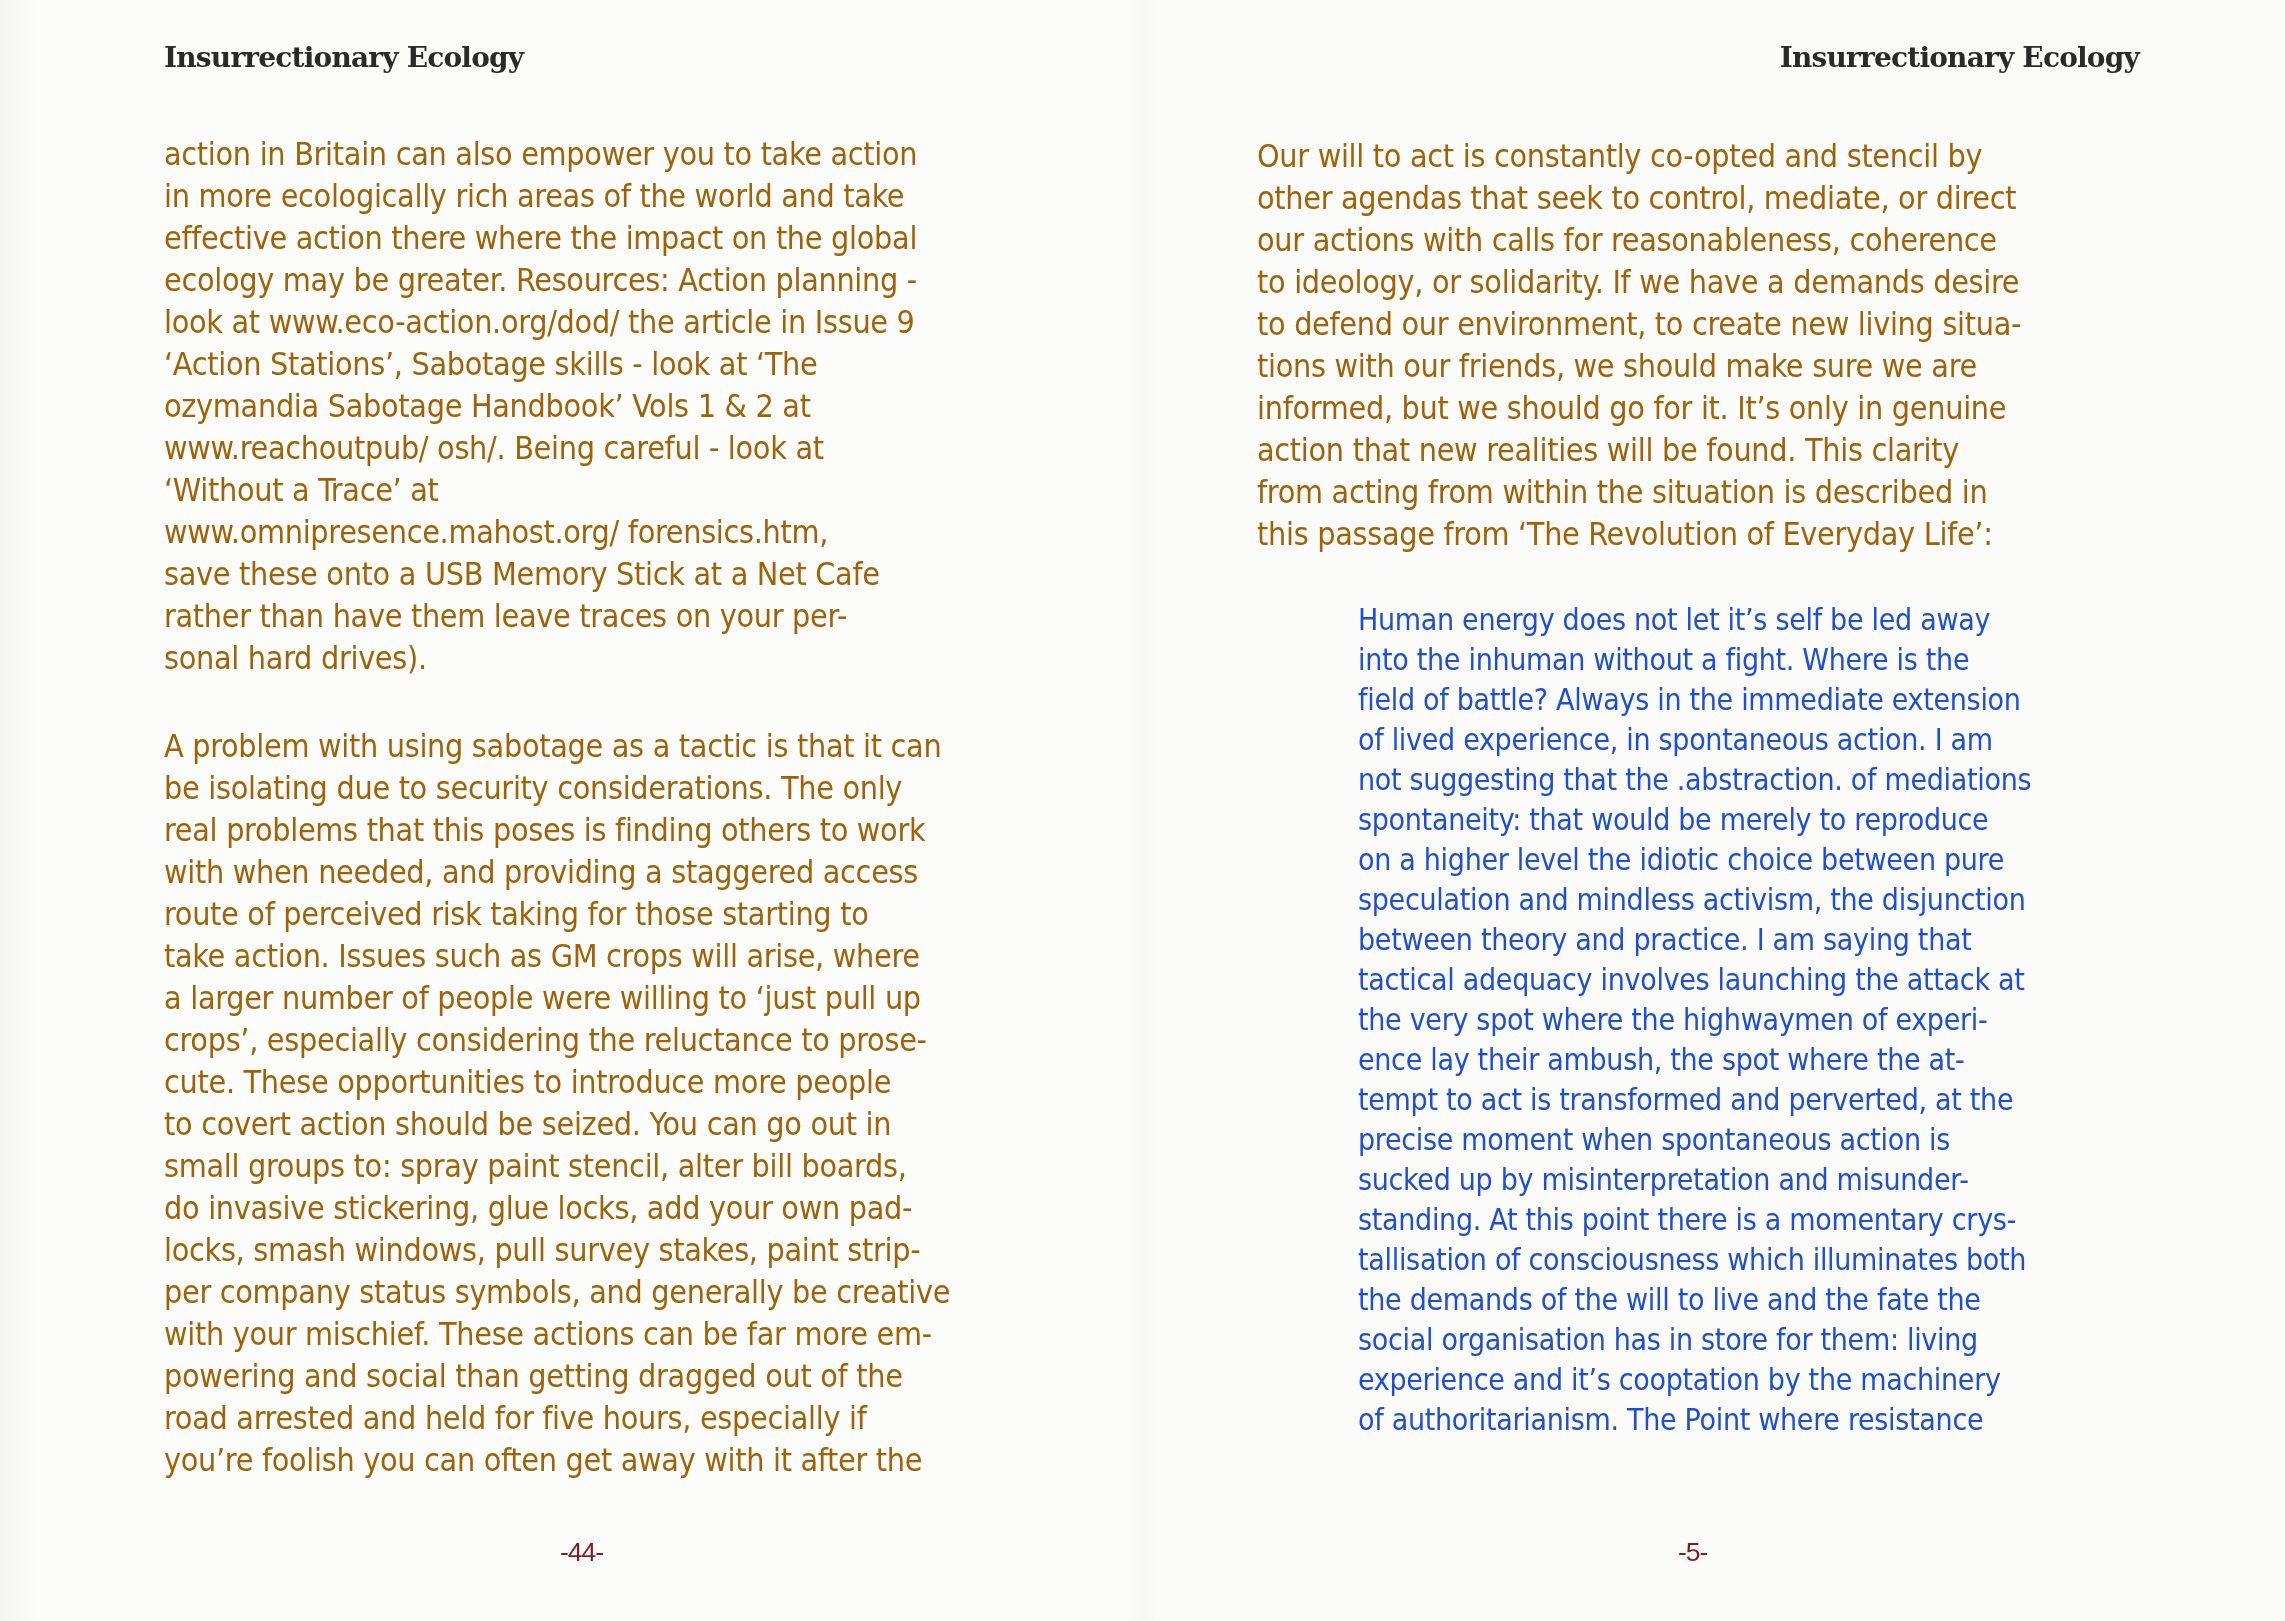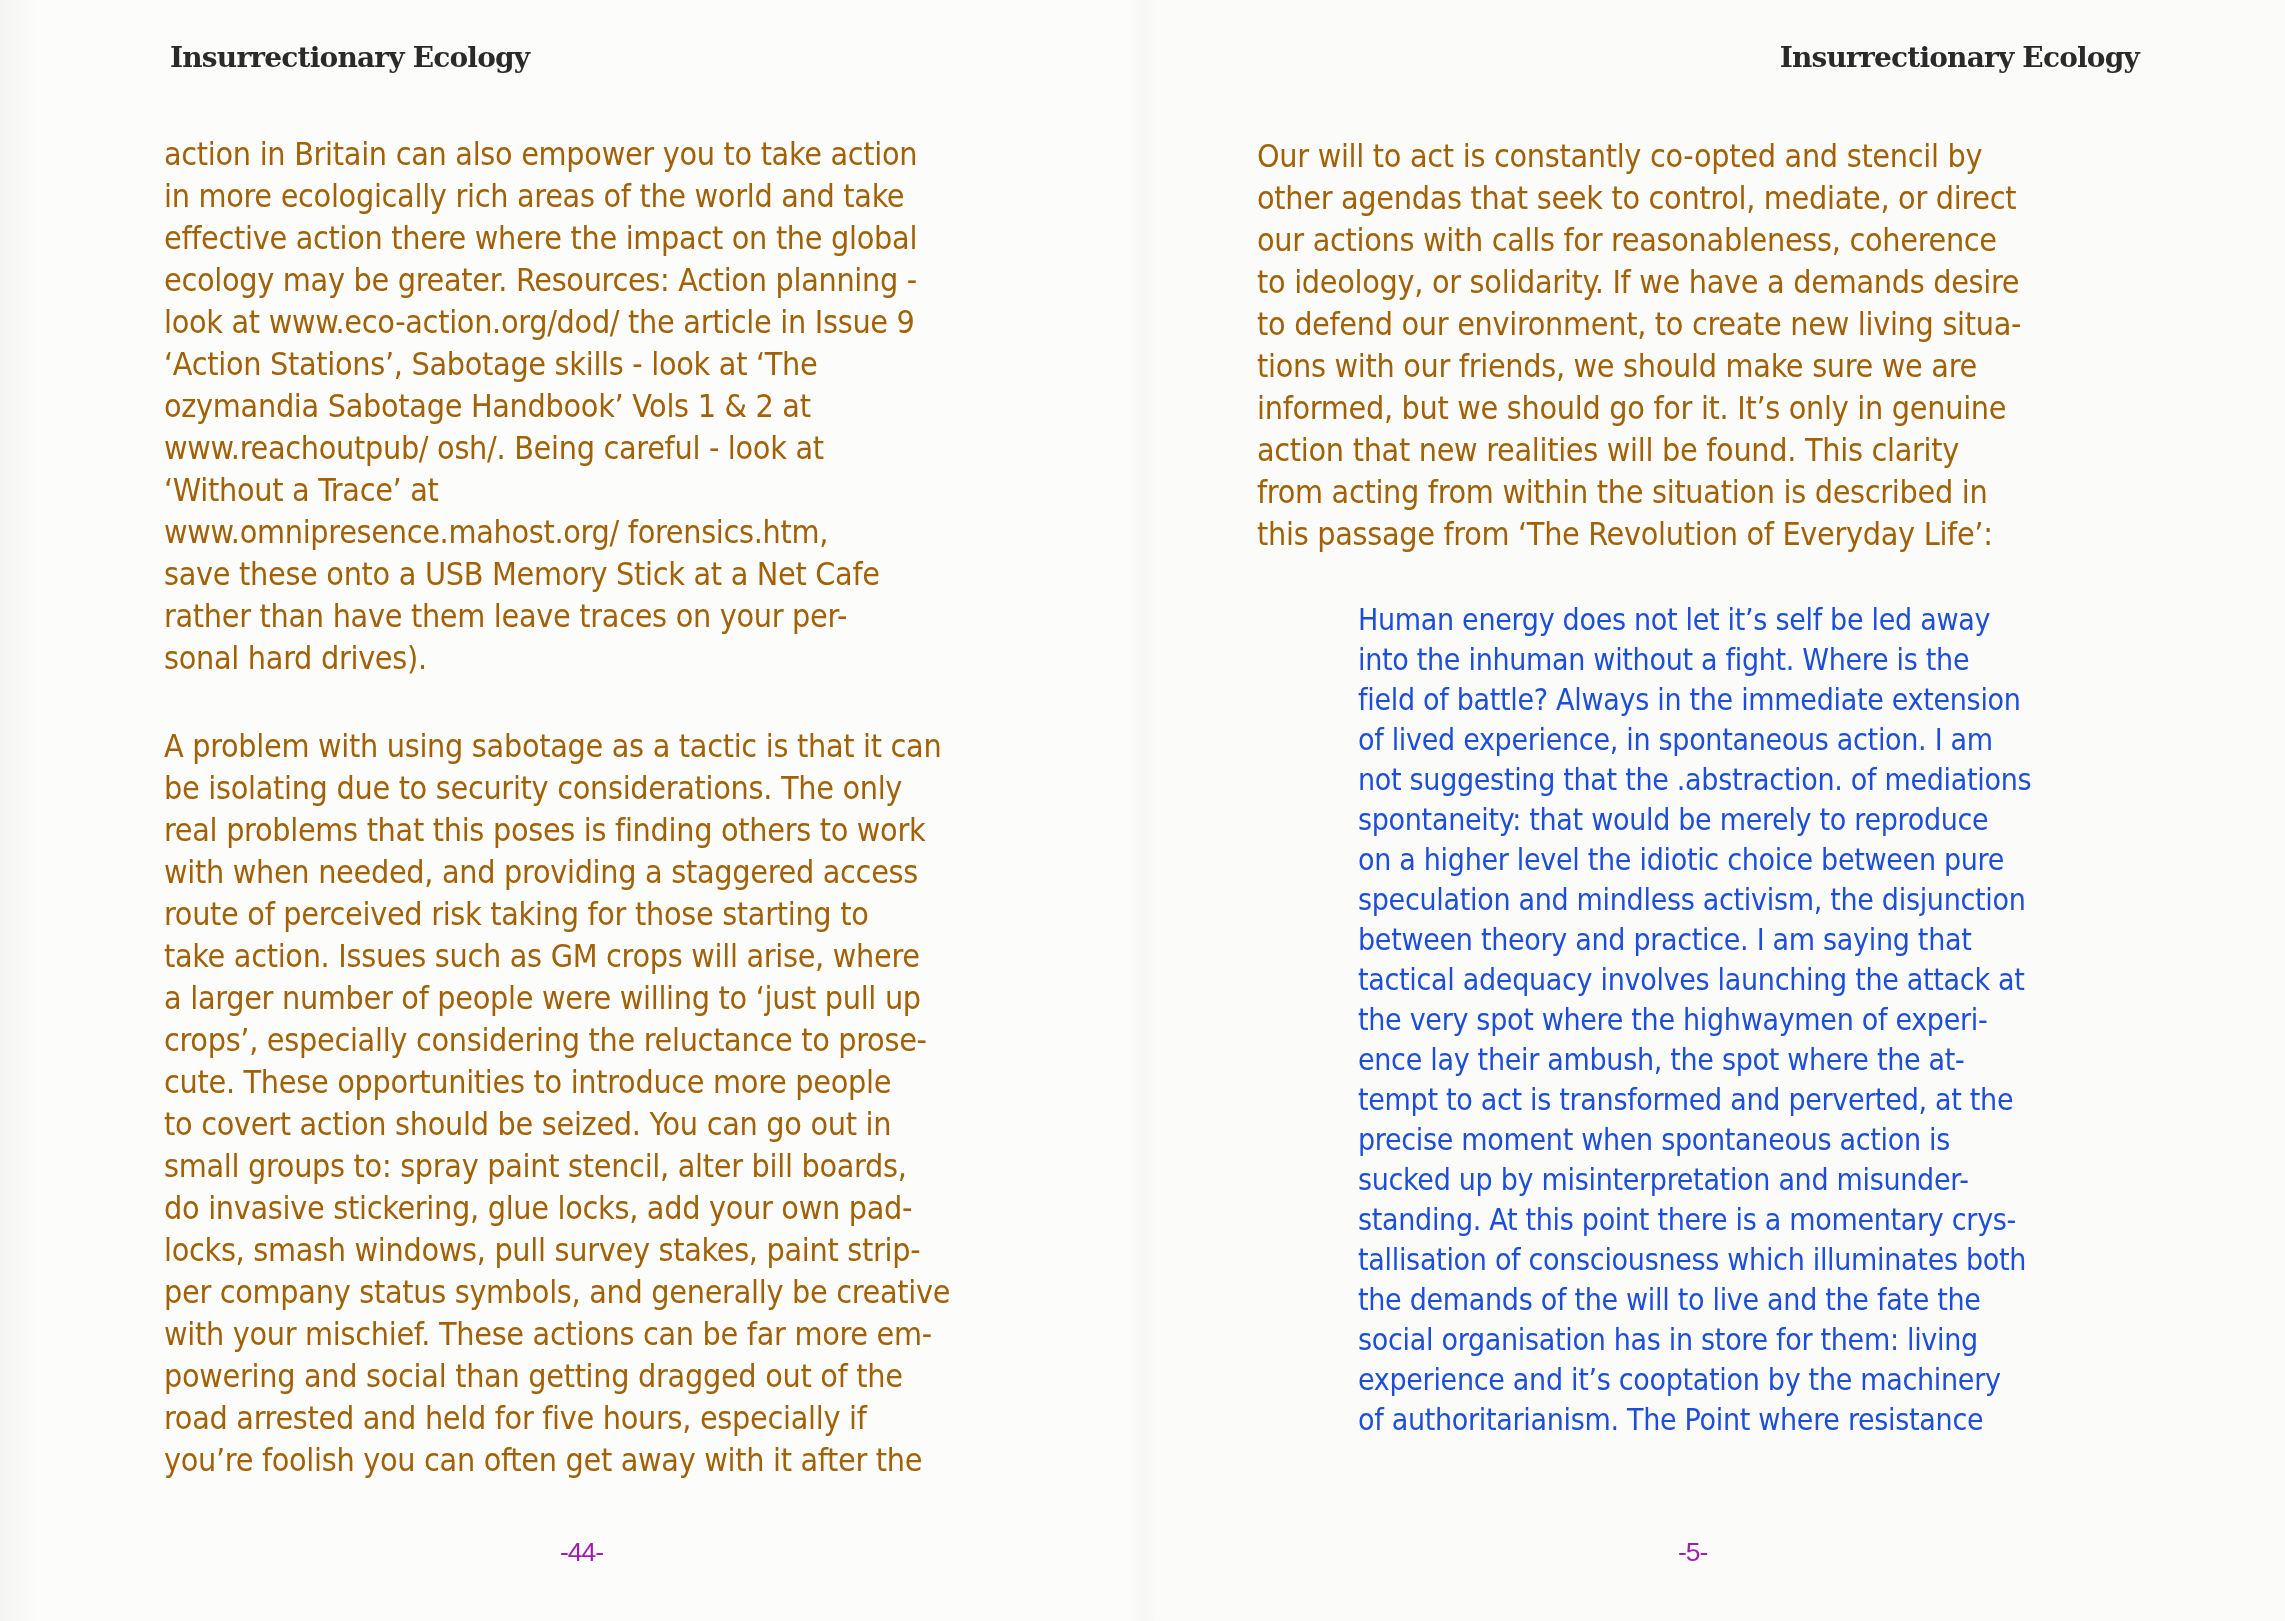--- a/index.html
+++ b/index.html
@@ -9,21 +9,20 @@
     color: #262626;
   }
   .page { position: absolute; top: 0; height: 1621px; }
   .page-left { left: 0; width: 1143px; background: #fcfcfb; }
   .page-right { left: 1143px; width: 1143px; background: #f8f8f7; }
   .running-head {
     position: absolute; top: 41px;
     font-family: "DejaVu Serif", serif; font-weight: bold;
     font-size: 28px; letter-spacing: -0.8px; color: #2a2a2a;
     white-space: nowrap;
-    margin-left: 6px;
   }
   .head-left { left: 164px; }
   .head-right { right: 147px; }
   .body-text {
     position: absolute;
     font-family: "DejaVu Sans Condensed", "DejaVu Sans", sans-serif;
     font-size: 32px; line-height: 42px; color: #a16207;
     letter-spacing: -0.3px;
     margin: 0;
   }
@@ -32,21 +31,21 @@
   .left-p2 { left: 164px; top: 725px; }
   .right-p1 { left: 1257px; top: 135px; }
   .quote {
     position: absolute; left: 1358px; top: 600px;
     font-family: "DejaVu Sans Condensed", "DejaVu Sans", sans-serif;
     font-size: 30px; line-height: 40px; color: #1d4ed8;
     letter-spacing: -0.3px; margin: 0;
   }
   .page-number {
     position: absolute; top: 1537px;
-    font-family: "Liberation Sans", sans-serif; font-size: 26.5px; color: #a21caf;
+    font-family: "Liberation Sans", sans-serif; font-size: 26.5px; color: #7f1d1d;
     letter-spacing: -1px;
   }
   .pn-left { left: 560px; }
   .pn-right { left: 1678px; }
   .gutter-shadow {
     position: absolute; left: 1127px; top: 0; width: 31px; height: 1621px;
     background: linear-gradient(to right, rgba(0,0,0,0) 0%, rgba(0,0,0,0.018) 50%, rgba(0,0,0,0) 100%);
   }
   .edge-left {
     position: absolute; left: 0; top: 0; width: 39px; height: 1621px;

